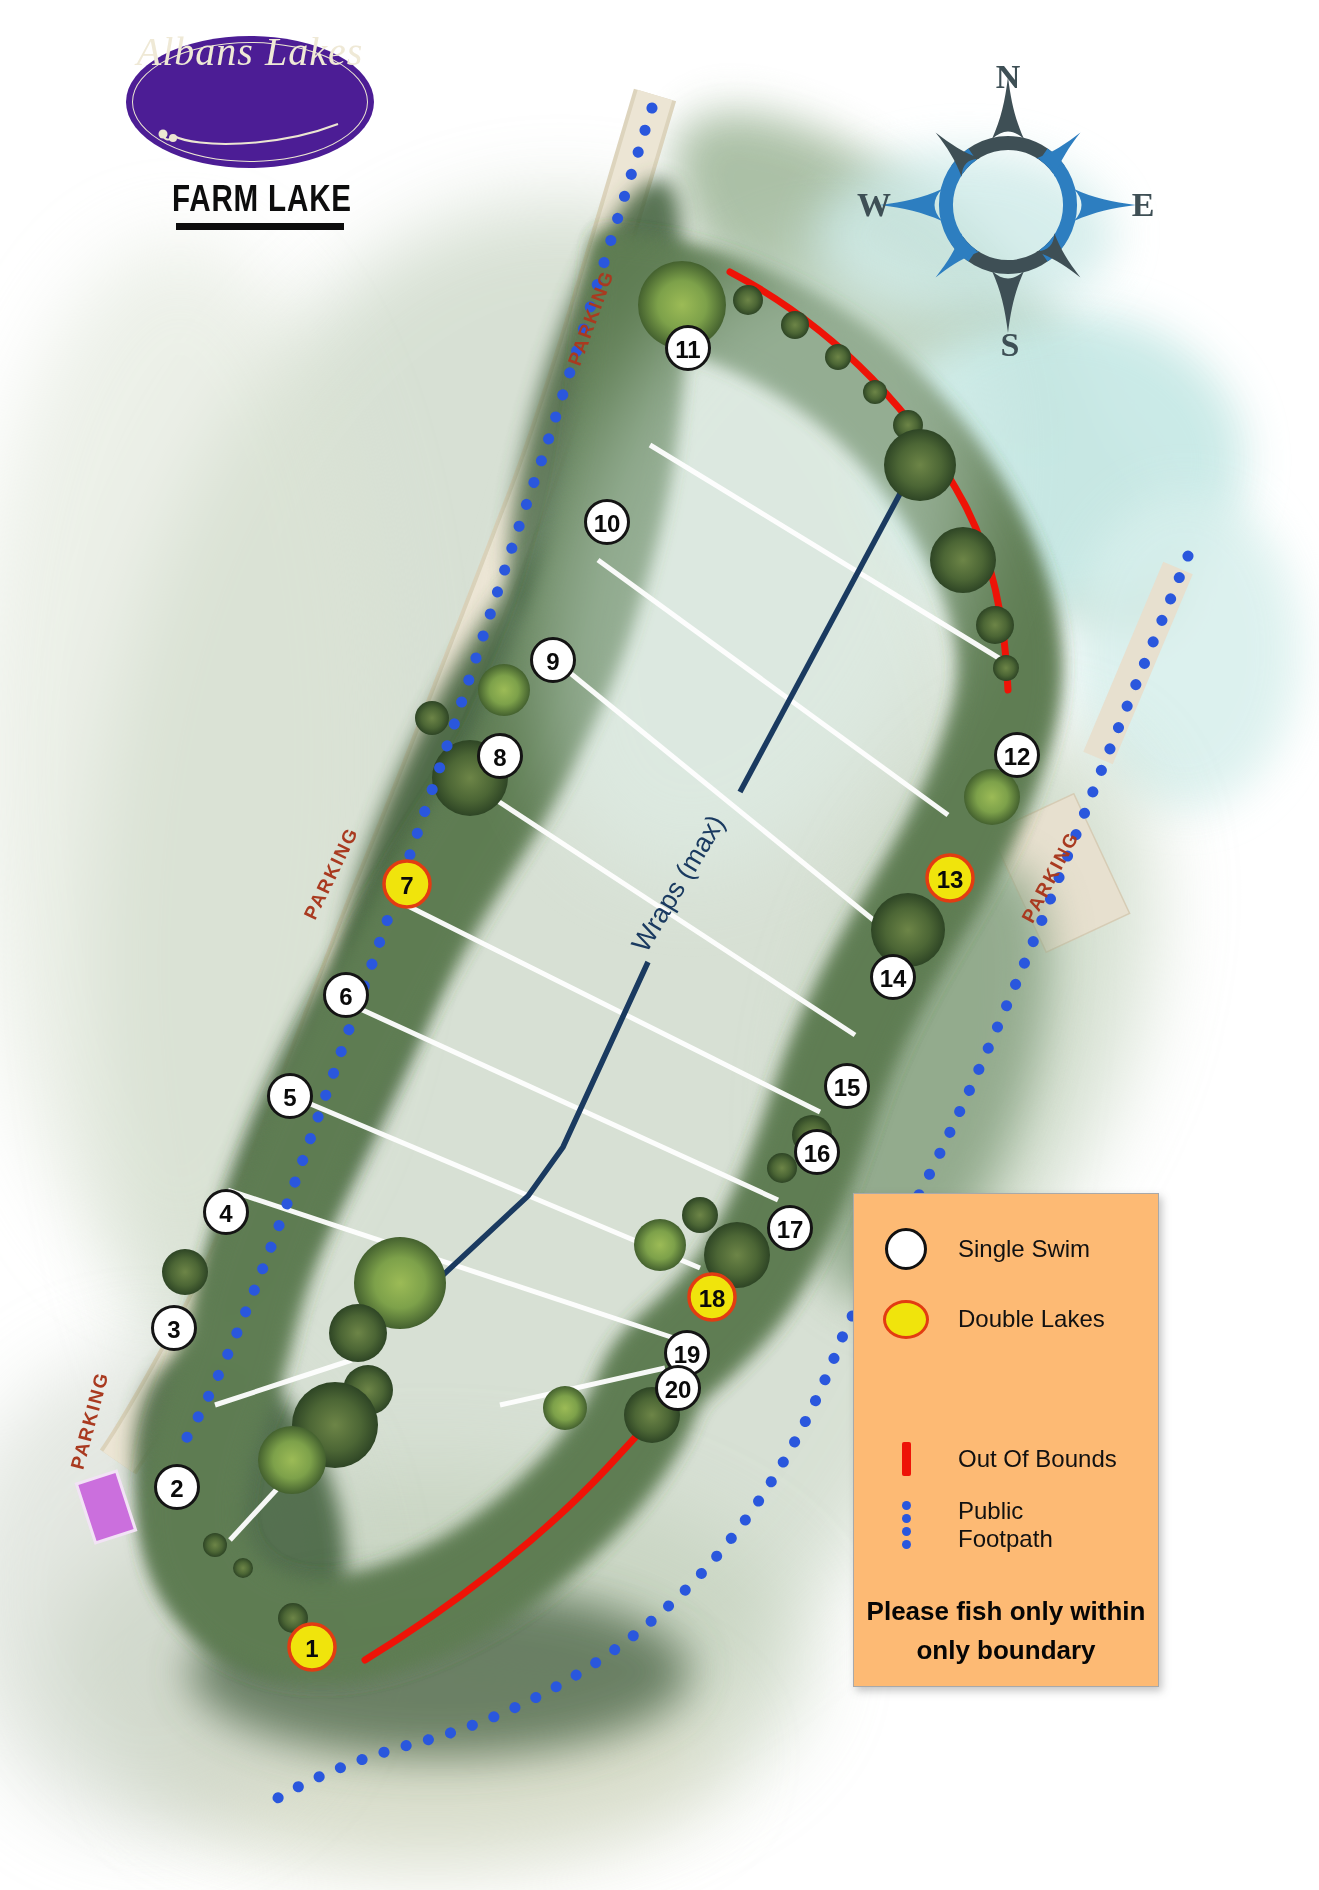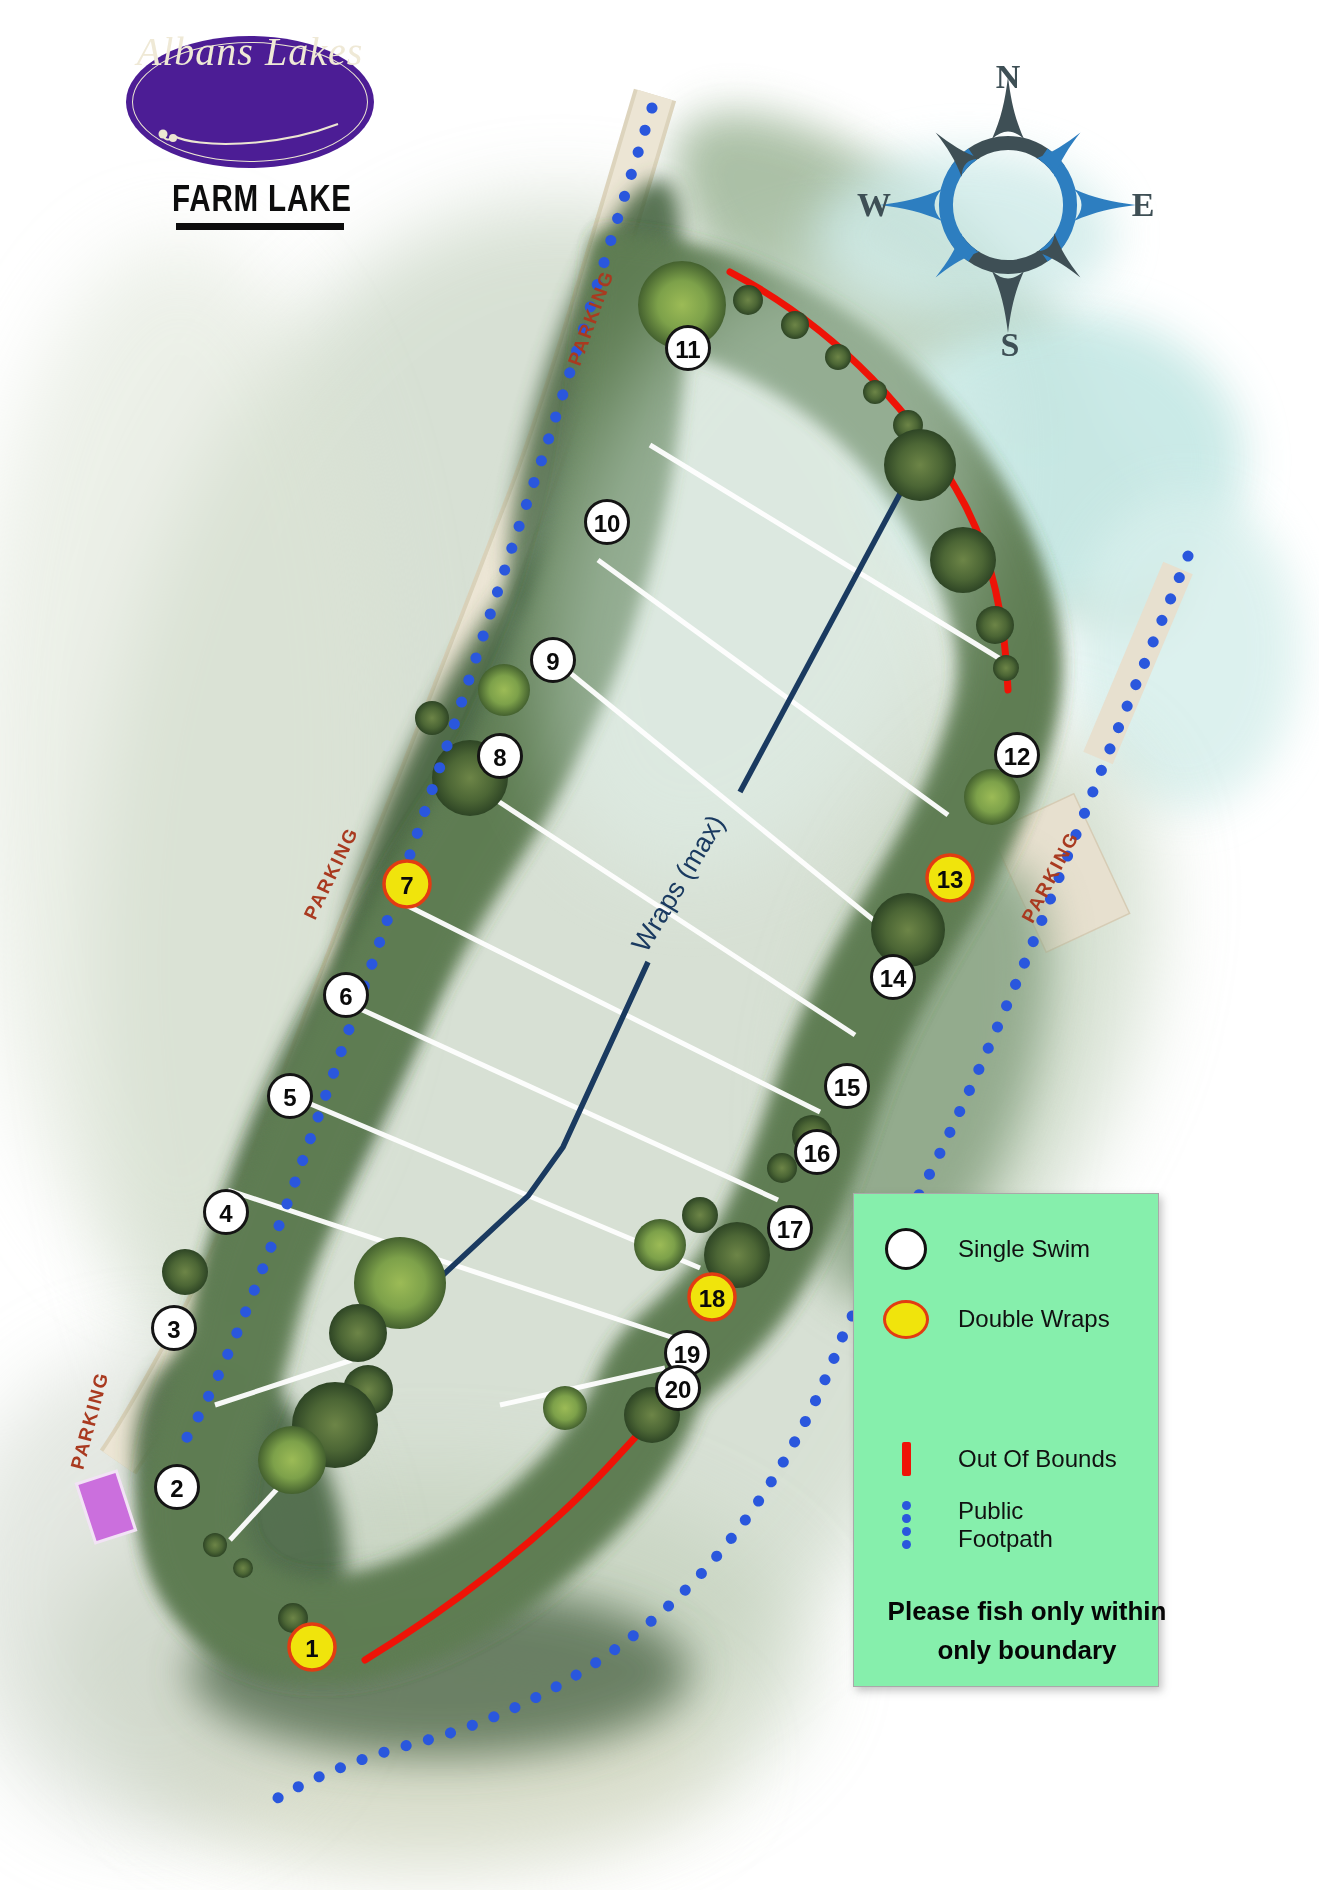--- a/index.html
+++ b/index.html
@@ -12,33 +12,33 @@
   #logo .inner-ring{position:absolute;left:6px;top:6px;right:6px;bottom:6px;border:1.5px solid #ece6d2;
         border-radius:50%;}
   #logo .brand{position:relative;color:#efe9d6;font-family:"Liberation Serif",serif;
         font-style:italic;font-size:40px;letter-spacing:1px;transform:translateY(-8px);}
   #logo svg.flourish{left:30px;top:84px;}
   #farm-lake{position:absolute;left:150px;top:178px;width:220px;text-align:right;}
   #farm-lake .t{font-family:"Liberation Sans",sans-serif;font-weight:700;font-size:37px;color:#0d0d0d;
         letter-spacing:1px;transform:scaleX(.8);transform-origin:center;white-space:nowrap;}
   #farm-lake .bar{width:168px;height:7px;background:#0d0d0d;margin:3px auto 0 auto;}
   
-  #legend{position:absolute;left:853px;top:1193px;width:304px;height:492px;background:#86efac;
+  #legend{position:absolute;left:853px;top:1193px;width:304px;height:492px;background:#fdba74;
         border:1px solid #a9a9a9;box-shadow:3px 4px 8px rgba(90,90,90,.35);}
   .lrow{position:absolute;left:0;width:100%;display:flex;align-items:center;}
   .licon{width:104px;display:flex;justify-content:center;align-items:center;flex:0 0 104px;}
   .llabel{font-size:24px;color:#111;line-height:1.15;}
   .ic-single{width:42px;height:42px;border:3px solid #111;border-radius:50%;background:#fff;box-sizing:border-box;}
   .ic-double{width:46px;height:39px;border:3px solid #e23c12;border-radius:50%;box-sizing:border-box;}
   .ic-toilets{width:29px;height:37px;border:2px solid #fff;box-shadow:-5px 3px 0 rgba(125,125,125,.65);}
   .ic-oob{width:9px;height:34px;border-radius:2px;}
   .ic-dots{display:flex;flex-direction:column;gap:4px;}
   .ic-dots i{width:9px;height:9px;border-radius:50%;display:block;}
   #legend .note{position:absolute;left:0;top:398px;width:100%;text-align:center;
-        font-weight:700;font-size:26px;color:#060606;line-height:1.5;margin-left:21px;}
+        font-weight:700;font-size:26px;color:#060606;line-height:1.5;}
 </style>
 </head>
 <body>
 
 <div id="page">
 
 <svg width="1319" height="1890" viewBox="0 0 1319 1890">
   <defs>
     <filter id="b40" x="-60%" y="-60%" width="220%" height="220%">
           <feGaussianBlur stdDeviation="40"></feGaussianBlur>
@@ -270,21 +270,21 @@
   <div class="lrow" style="top:32px;height:46px">
     <div class="licon">
           <span class="ic-single"></span>
         </div>
     <div class="llabel">Single Swim</div>
   </div>
   <div class="lrow" style="top:102px;height:46px">
     <div class="licon">
           <span class="ic-double" style="background: rgb(240, 228, 12);"></span>
         </div>
-    <div class="llabel">Double Wraps</div>
+    <div class="llabel">Double Lakes</div>
   </div>
   <div class="lrow" style="top:300px;height:62px">
     <div class="licon">
       <span class="ic-dots">
             <i style="background: rgb(42, 87, 221);"></i>
             <i style="background: rgb(42, 87, 221);"></i>
             <i style="background: rgb(42, 87, 221);"></i>
             <i style="background: rgb(42, 87, 221);"></i>
           </span>
     </div>

